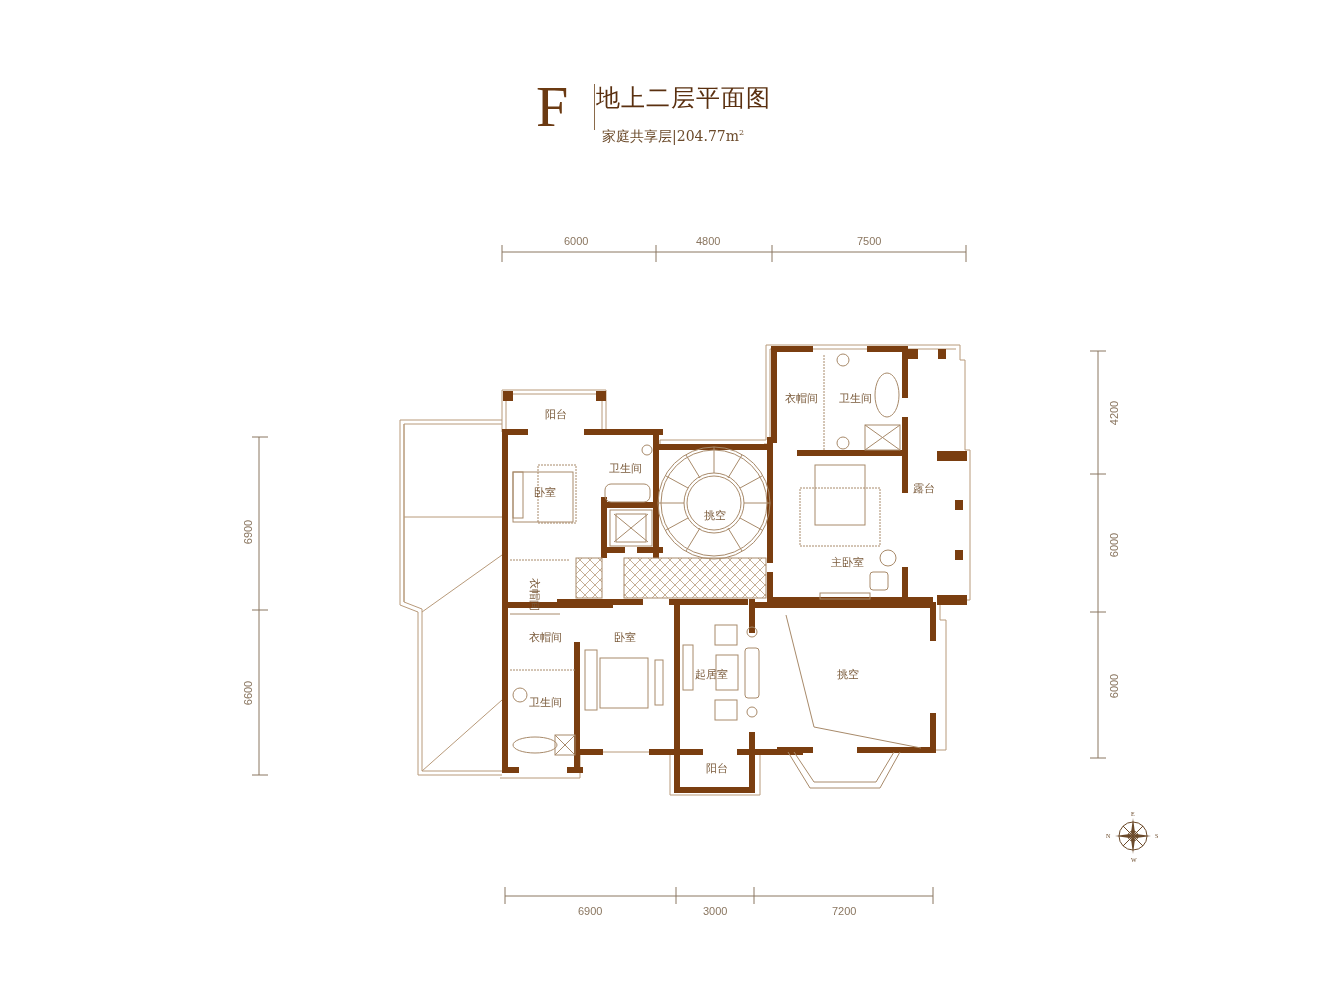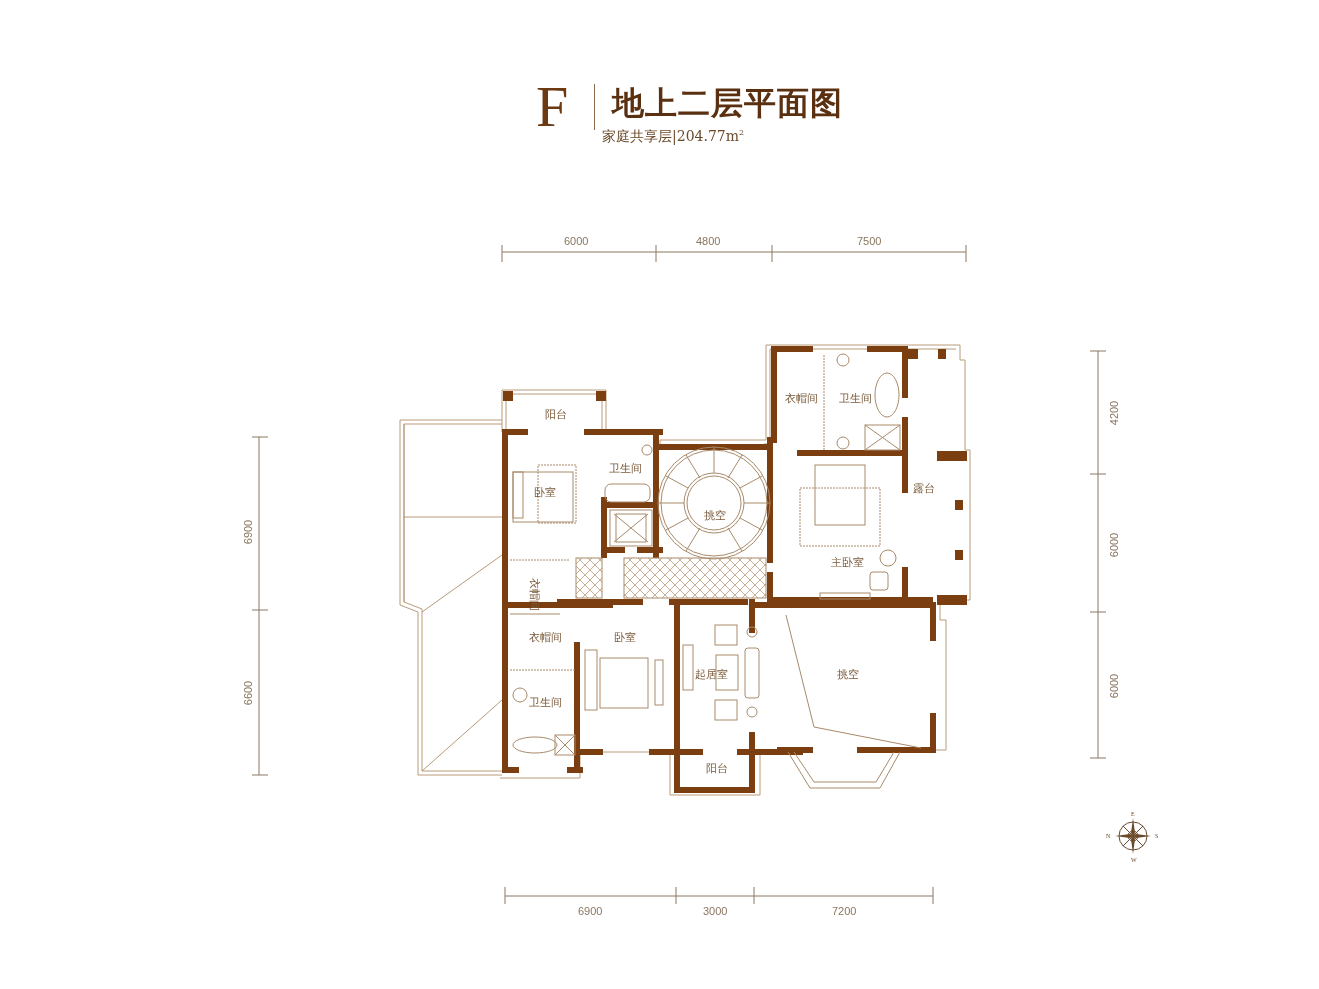--- a/index.html
+++ b/index.html
@@ -1,20 +1,20 @@
 <!DOCTYPE html>
 <html><head>
 <meta charset="utf-8">
 <style>
   html, body { margin: 0; padding: 0; background: #ffffff; }
   body { width: 1319px; height: 989px; position: relative; overflow: hidden; font-family: "DejaVu Serif", serif; }
   .title-block { position: absolute; left: 536px; top: 78px; height: 60px; }
   .letter { position: absolute; left: 0; top: 0; font-family: "Liberation Serif", serif; font-size: 58px; line-height: 58px; color: #6b3a12; }
   .title-sep { position: absolute; left: 58px; top: 6px; width: 1px; height: 46px; background: #8a6a4a; }
-  .title-main { position: absolute; left: 76px; top: 4px; font-family: "DejaVu Sans", sans-serif; font-weight: bold; font-size: 32px; color: #5a3010; white-space: nowrap; letter-spacing: 1px; }
+  .title-main { position: absolute; left: 60px; top: 4px; font-family: "DejaVu Sans", sans-serif; font-weight: normal; font-size: 24px; color: #5a3010; white-space: nowrap; letter-spacing: 1px; }
   .title-sub { position: absolute; left: 66px; top: 50px; font-family: "DejaVu Serif", serif; font-size: 14px; color: #6b4a2a; white-space: nowrap; }
   .title-sub sup { font-size: 8px; }
   svg { position: absolute; left: 0; top: 0; }
   .dimtxt { font-family: "Liberation Sans", sans-serif; font-size: 11px; fill: #8a7660; }
   .room { font-family: "DejaVu Sans", sans-serif; font-size: 11px; fill: #7a5a3a; }
   .compass-txt { font-family: "Liberation Serif", serif; font-size: 6px; fill: #6b4a2a; }
 </style>
 </head>
 <body>
 

